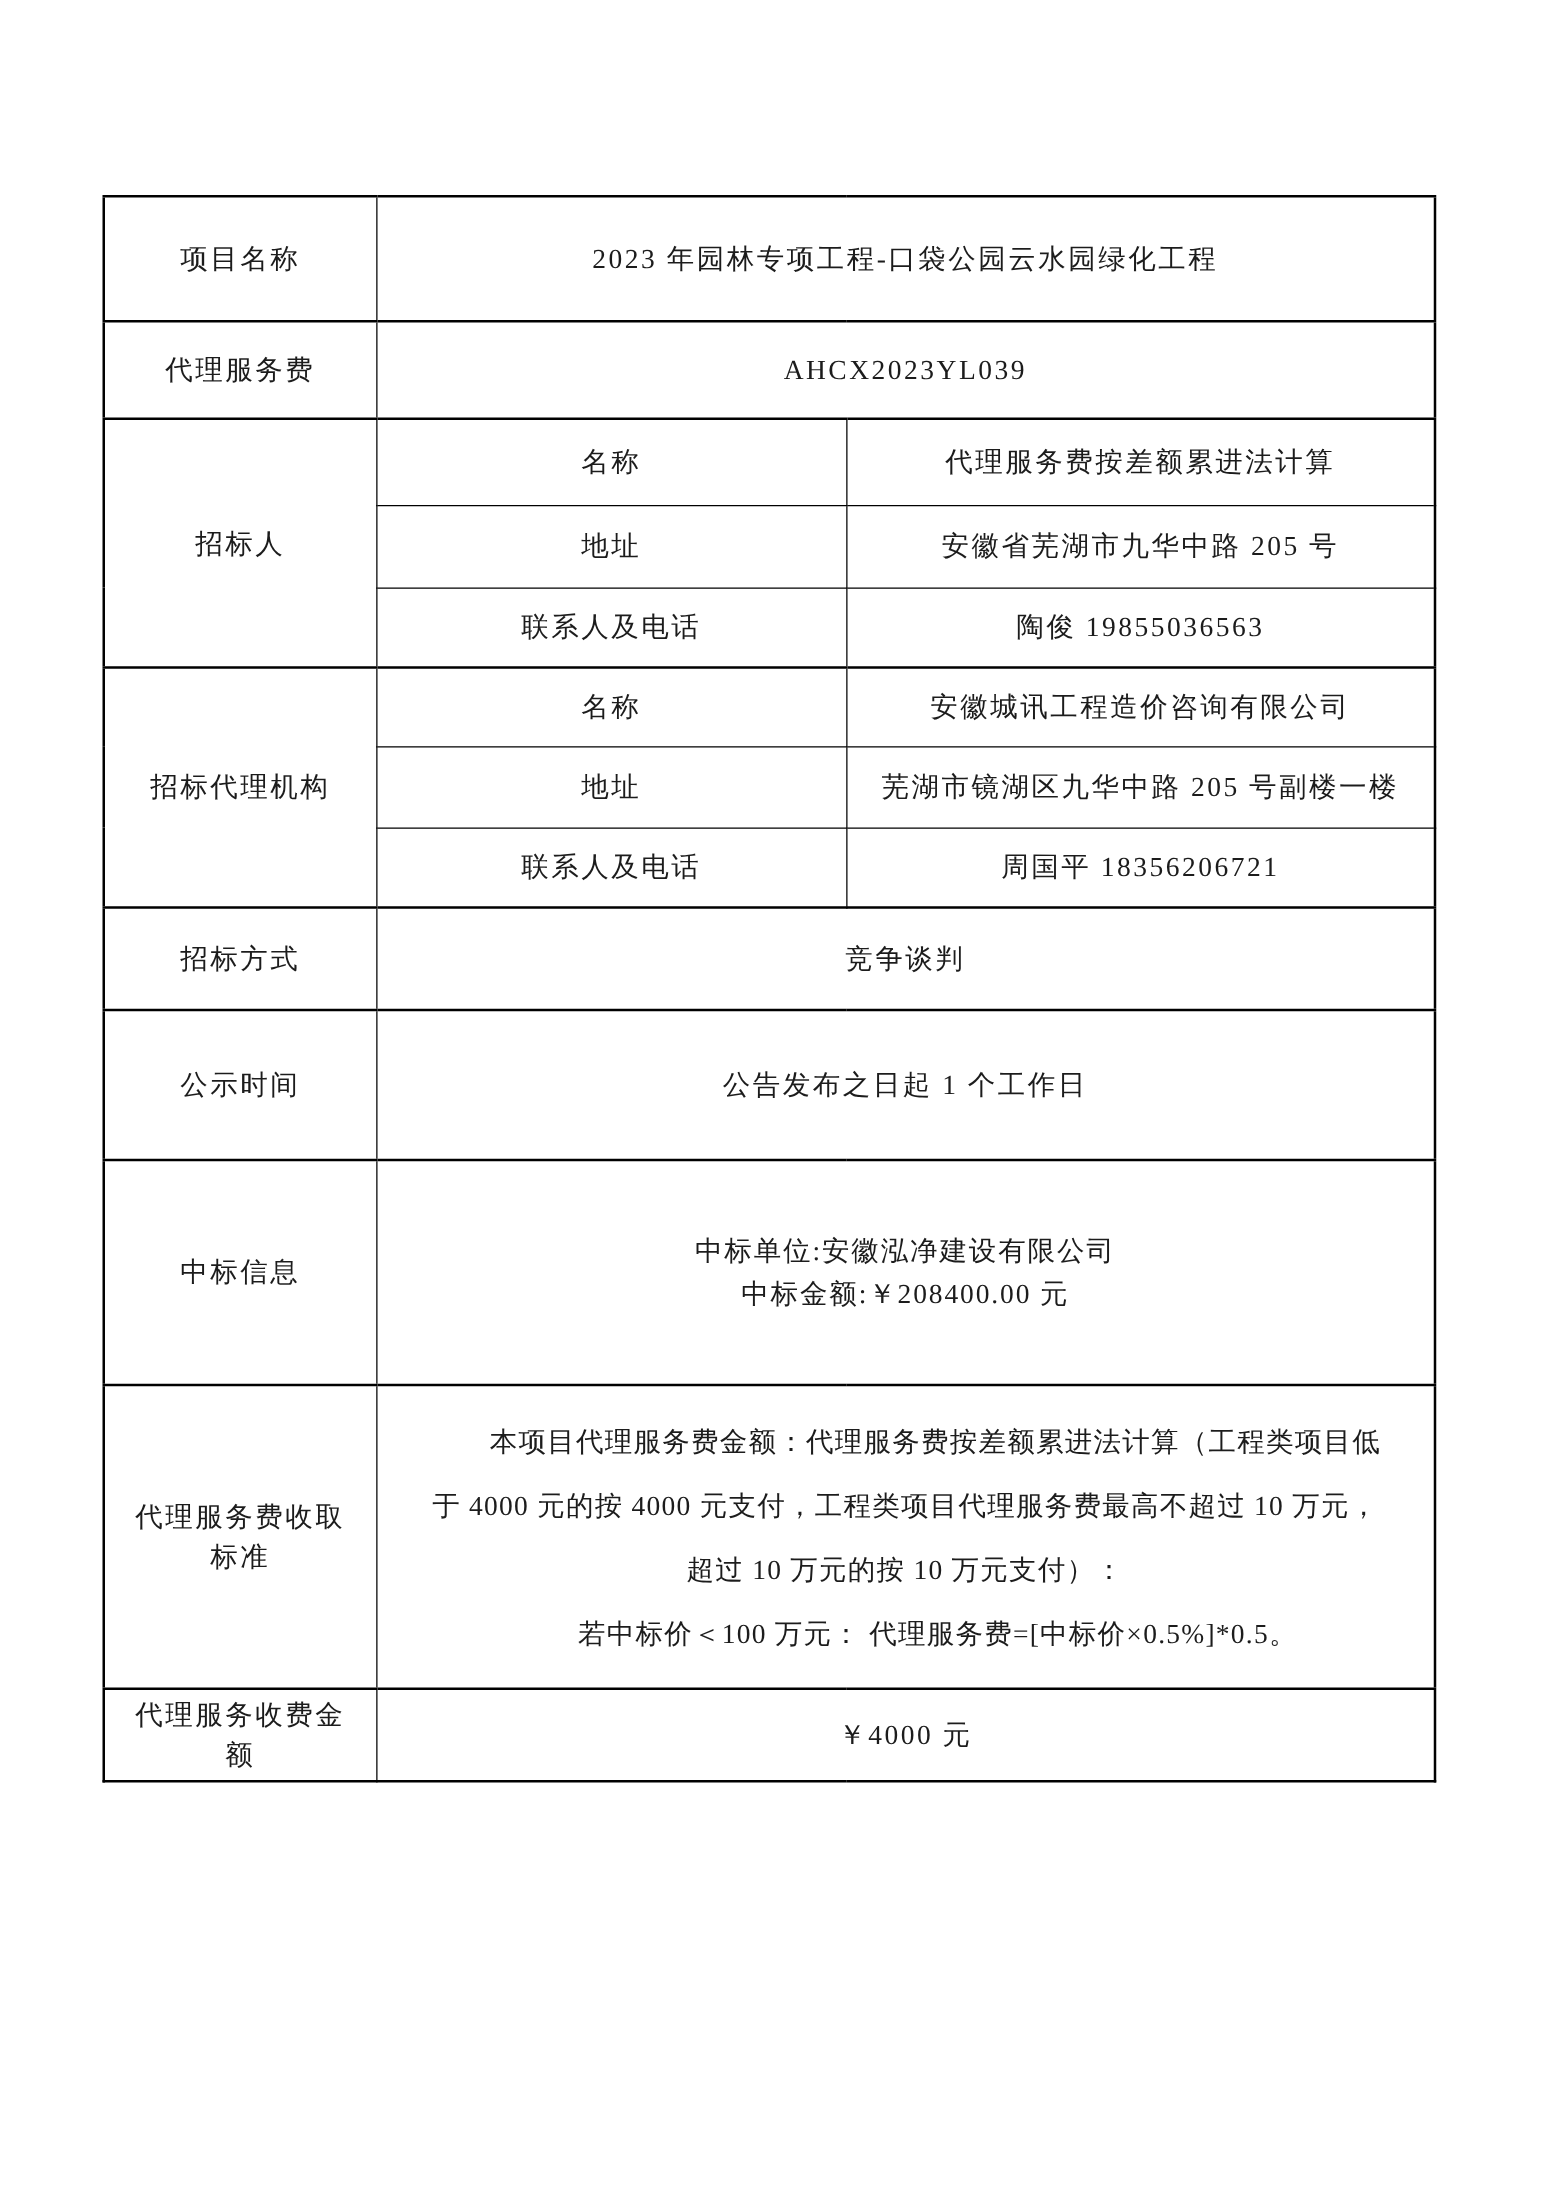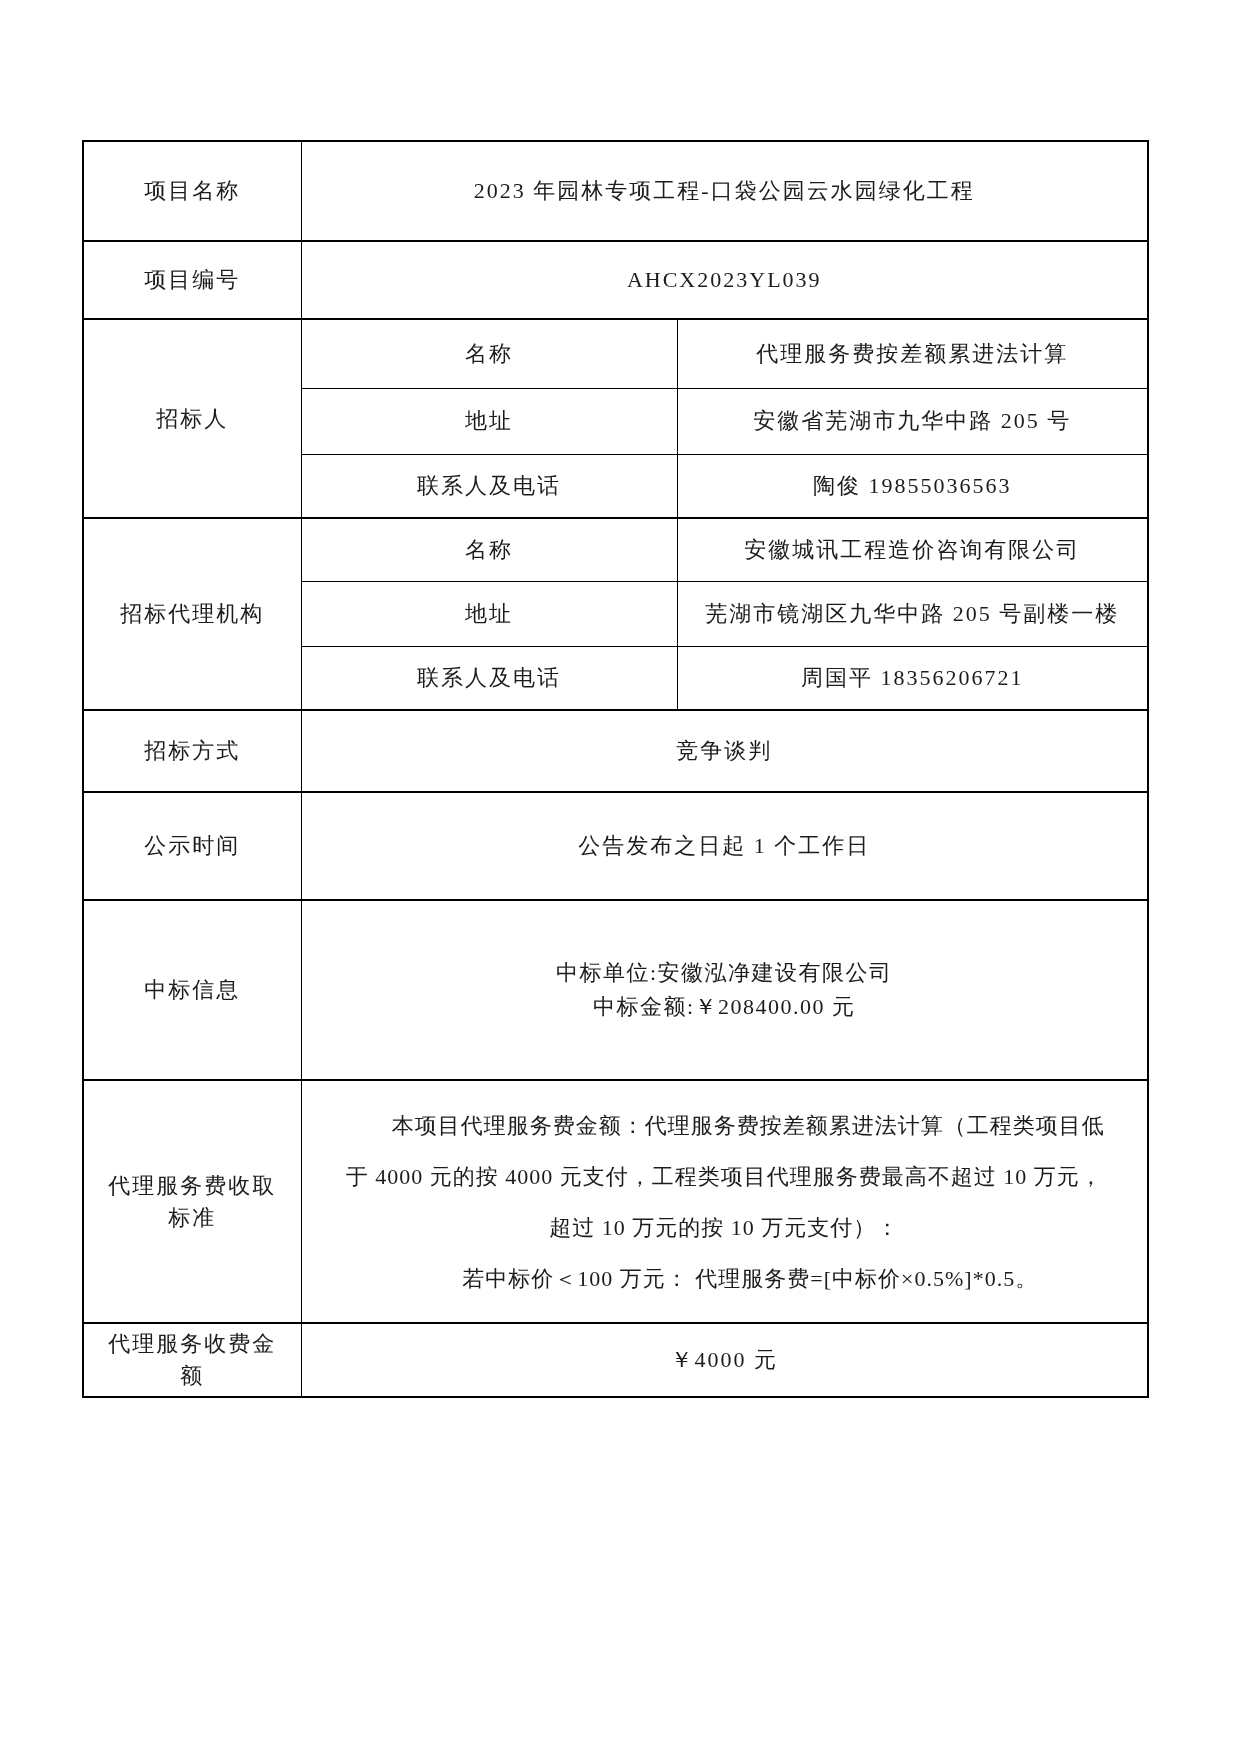--- a/index.html
+++ b/index.html
@@ -12,21 +12,21 @@
     width: 1240px;
     height: 1753px;
     background: #ffffff;
     margin: 0 auto;
     font-family: "Liberation Serif", "DejaVu Serif", serif;
     color: #1c1c1c;
   }
   table.doc-table {
     position: absolute;
     left: 82px;
-    top: 140px;
+    top: 156px;
     width: 1065px;
     border-collapse: collapse;
     table-layout: fixed;
     border: 2px solid #000;
   }
   table.doc-table td {
     border: 1px solid #000;
     font-size: 22px;
     letter-spacing: 2px;
     text-align: center;
@@ -78,21 +78,21 @@
     <tbody>
         <tr class="major" style="height:100px">
       <td>
         <div class="label-inner">项目名称</div>
       </td>
       <td colspan="2" class="value-cell">2023 年园林专项工程-口袋公园云水园绿化工程</td>
     </tr>
 
     <tr class="major" style="height:78px">
       <td>
-        <div class="label-inner">项目编号</div>
+        <div class="label-inner">代理服务费</div>
       </td>
       <td colspan="2" class="value-cell">AHCX2023YL039</td>
     </tr>
 
     <tr class="major" style="height:69px">
       <td rowspan="3">
         <div class="label-inner">招标人</div>
       </td>
       <td class="sub-label">名称</td>
       <td class="value-cell">代理服务费按差额累进法计算</td>
@@ -122,21 +122,21 @@
       <td class="value-cell">周国平 18356206721</td>
     </tr>
 
     <tr class="major" style="height:82px">
       <td>
         <div class="label-inner">招标方式</div>
       </td>
       <td colspan="2" class="value-cell">竞争谈判</td>
     </tr>
 
-    <tr class="major" style="height:108px">
+    <tr class="major" style="height:120px">
       <td>
         <div class="label-inner">公示时间</div>
       </td>
       <td colspan="2" class="value-cell">公告发布之日起 1 个工作日</td>
     </tr>
 
     <tr class="major" style="height:180px">
       <td>
         <div class="label-inner">中标信息</div>
       </td>

